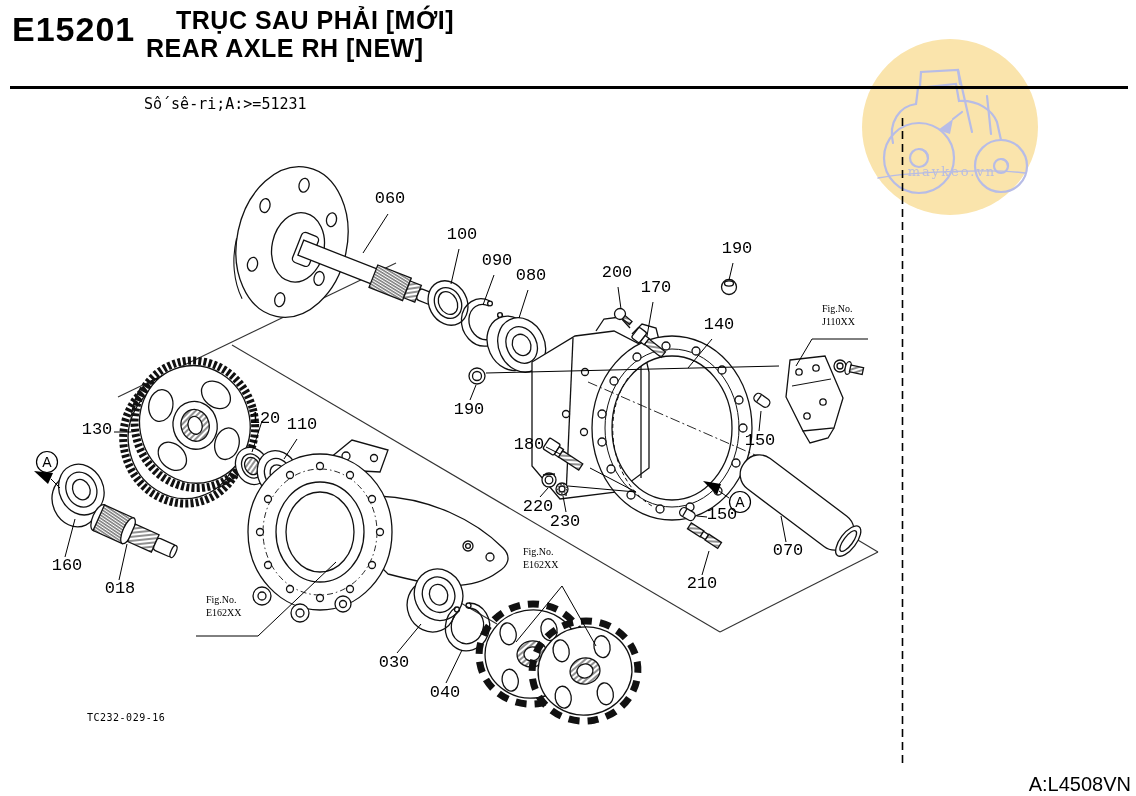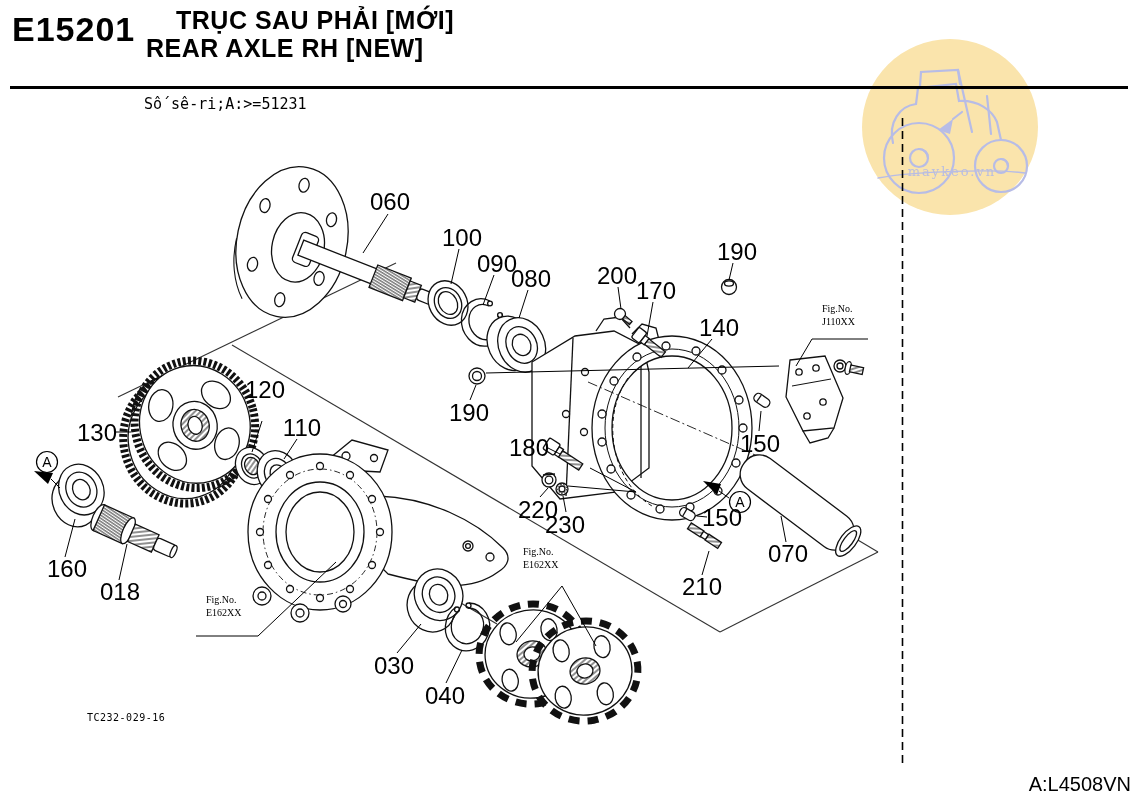--- a/index.html
+++ b/index.html
@@ -16,22 +16,22 @@
   .hdr-rule{position:absolute;left:10px;top:86px;width:1118px;height:3px;background:#000;}
   .serial{position:absolute;left:144px;top:95px;font-size:15px;
           font-family:"DejaVu Sans Mono","Liberation Mono",monospace;}
   .drawno{position:absolute;left:87px;top:712px;font-size:10px;letter-spacing:0.5px;
           font-family:"DejaVu Sans Mono","Liberation Mono",monospace;}
   .modelcode{position:absolute;right:5px;top:773px;font-size:20px;
              font-family:"Liberation Sans","DejaVu Sans",sans-serif;}
   .wmtext{position:absolute;left:952px;top:164px;transform:translateX(-50%);
           font-size:13px;color:#b9bddf;
           font-family:"DejaVu Serif","Liberation Serif",serif;letter-spacing:2px;}
-  .lbl{position:absolute;transform:translateX(-50%);font-size:24px;line-height:1;
-       font-family:Liberation Sans, sans-serif;white-space:nowrap;}
+  .lbl{position:absolute;transform:translateX(-50%);font-size:17px;line-height:1;
+       font-family:Liberation Mono, monospace;white-space:nowrap;}
   .figref{position:absolute;font-size:10px;line-height:1.25;
           font-family:Liberation Serif, serif;white-space:nowrap;}
   .vlabel{position:absolute;transform:translate(-50%,-50%);font-size:14px;line-height:1;
           font-family:"Liberation Sans","DejaVu Sans",sans-serif;}
 </style>
 </head>
 <body>
 
 <div class="page">
 
@@ -402,21 +402,21 @@
         <div class="lbl" style="left: 390px; top: 190px;">060</div>
         <div class="lbl" style="left: 462px; top: 226px;">100</div>
         <div class="lbl" style="left: 497px; top: 252px;">090</div>
         <div class="lbl" style="left: 531px; top: 267px;">080</div>
         <div class="lbl" style="left: 617px; top: 264px;">200</div>
         <div class="lbl" style="left: 656px; top: 279px;">170</div>
         <div class="lbl" style="left: 737px; top: 240px;">190</div>
         <div class="lbl" style="left: 719px; top: 316px;">140</div>
         <div class="lbl" style="left: 760px; top: 432px;">150</div>
         <div class="lbl" style="left: 97px; top: 421px;">130</div>
-        <div class="lbl" style="left: 265px; top: 378px;">120</div>
+        <div class="lbl" style="left: 265px; top: 410px;">120</div>
         <div class="lbl" style="left: 302px; top: 416px;">110</div>
         <div class="lbl" style="left: 469px; top: 401px;">190</div>
         <div class="lbl" style="left: 529px; top: 436px;">180</div>
         <div class="lbl" style="left: 538px; top: 498px;">220</div>
         <div class="lbl" style="left: 565px; top: 513px;">230</div>
         <div class="lbl" style="left: 722px; top: 506px;">150</div>
         <div class="lbl" style="left: 788px; top: 542px;">070</div>
         <div class="lbl" style="left: 702px; top: 575px;">210</div>
         <div class="lbl" style="left: 67px; top: 557px;">160</div>
         <div class="lbl" style="left: 120px; top: 580px;">018</div>

